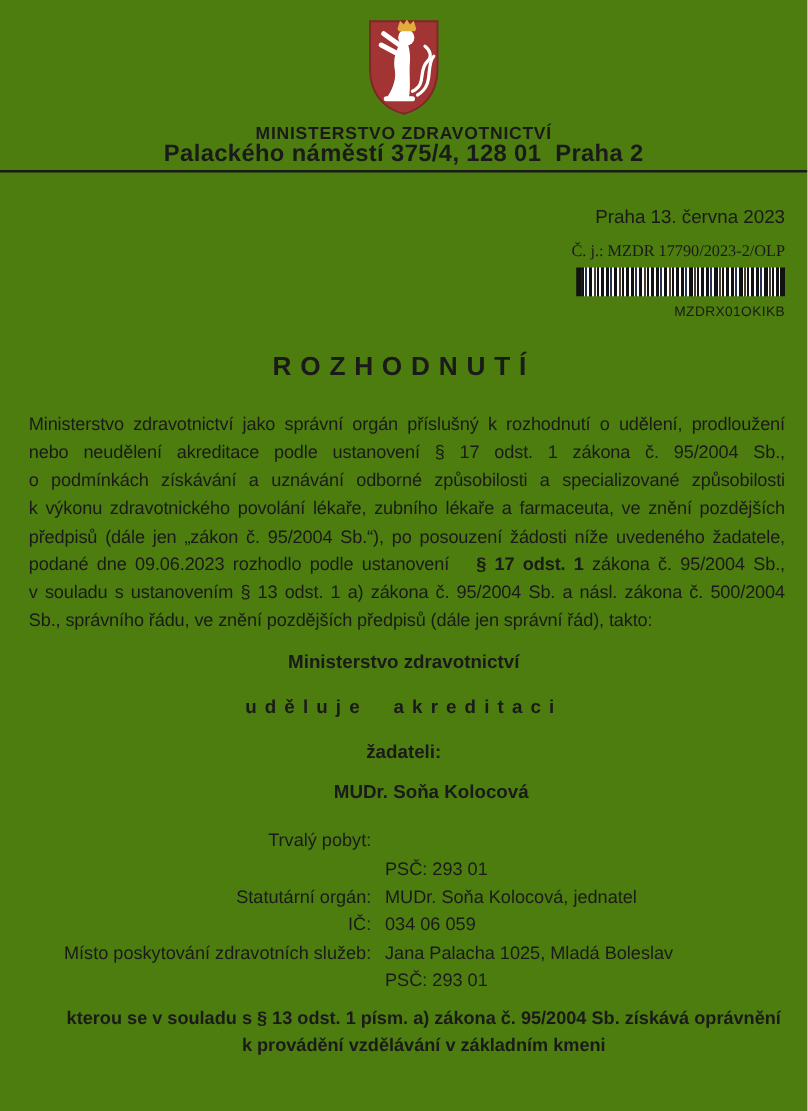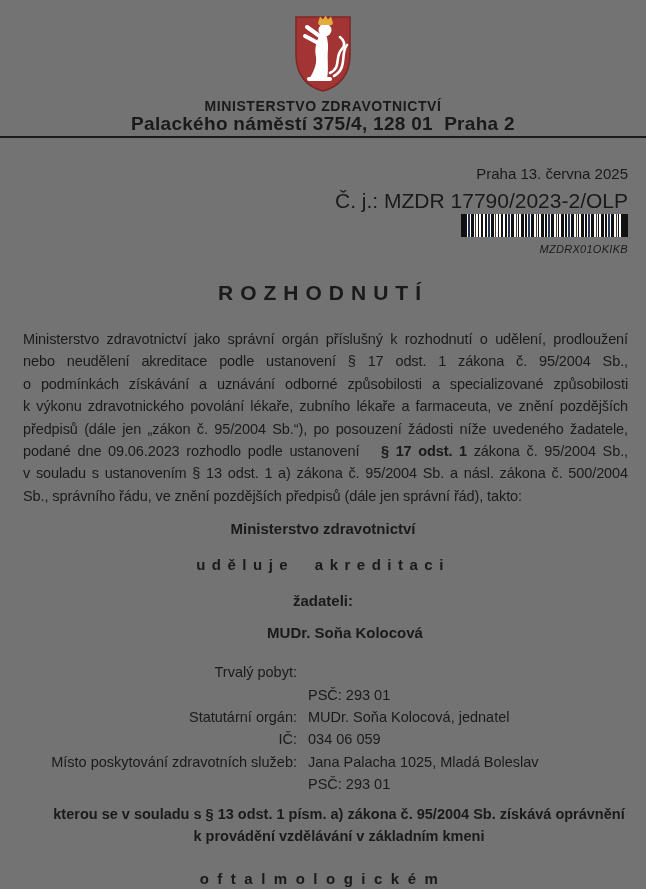--- a/index.html
+++ b/index.html
@@ -3,21 +3,21 @@
 <meta charset="utf-8">
 <style>
   * { margin: 0; padding: 0; box-sizing: border-box; }
   html, body { background: #ffffff; }
   body { font-family: "Liberation Sans", "DejaVu Sans", sans-serif; color: #1a1a1a; }
 
   .page {
     position: relative;
     width: 646px;
     height: 889px;
-    background: #737373;
+    background: #4d7c0f;
     overflow: hidden;
   }
 
   
   .letterhead { padding-top: 15px; text-align: center; }
   .coat { display: block; margin: 0 auto; width: 58px; height: 78px; }
   .ministry-name {
     margin-top: 6px;
     font-size: 14px;
     font-weight: bold;
@@ -36,37 +36,37 @@
     margin-top: 6px;
     height: 0;
     border: none;
     border-top: 2px solid #1a1a1a;
     width: 100%;
   }
 
   
   .meta { margin: 27px 18px 0 0; text-align: right; }
   .meta-date { font-size: 15px; line-height: 18px; }
-  .meta-ref  { margin-top: 9px; font-size: 21px; line-height: 18px; }
+  .meta-ref  { margin-top: 9px; font-size: 13px; line-height: 18px; font-family: Liberation Serif, serif; }
   .barcode {
     display: inline-block;
     margin-top: 4px;
     width: 167px;
     height: 23px;
     border-left: 4px solid #111;
     border-right: 4px solid #111;
     background: repeating-linear-gradient(90deg,
       #111 0 2px,  #fff 2px 3px,
       #223055 3px 5px, #fff 5px 6px,
       #111 6px 9px, #fff 9px 10.5px,
       #4a3a2a 10.5px 11.5px, #fff 11.5px 13px,
       #111 13px 14px, #fff 14px 16px,
       #111 16px 18.5px, #fff 18.5px 20px);
   }
-  .barcode-code { margin-top: 2px; font-size: 11px; line-height: 12px; letter-spacing: 0.3px; font-style: italic; }
+  .barcode-code { margin-top: 2px; font-size: 11px; line-height: 12px; letter-spacing: 0.3px; }
 
   
   .doc-title {
     margin-top: 28px;
     text-align: center;
     font-size: 21px;
     font-weight: bold;
     letter-spacing: 7px;
     line-height: 20px;
   }
@@ -141,21 +141,21 @@
 
       <path d="M24 8 L26 1.5 L29 4.5 L31.5 0.5 L34 4.5 L37 1.5 L39 8 L38 10 L25 10 Z" fill="#e3ac3d"></path>
     </svg>
     <div class="ministry-name">MINISTERSTVO ZDRAVOTNICTVÍ</div>
     <div class="ministry-address">Palackého náměstí 375/4, 128 01&nbsp; Praha 2</div>
   </div>
 
   <hr class="rule">
 
   <div class="meta">
-    <div class="meta-date">Praha 13. června 2025</div>
+    <div class="meta-date">Praha 13. června 2023</div>
     <div class="meta-ref">Č. j.: MZDR 17790/2023-2/OLP</div>
     <div><span class="barcode"></span></div>
     <div class="barcode-code">MZDRX01OKIKB</div>
   </div>
 
   <div class="doc-title">ROZHODNUTÍ</div>
 
   <div class="intro">
     <div class="jline">Ministerstvo zdravotnictví jako správní orgán příslušný k rozhodnutí o udělení, prodloužení</div>
     <div class="jline">nebo neudělení akreditace podle ustanovení § 17 odst. 1 zákona č. 95/2004 Sb.,</div>
@@ -198,15 +198,14 @@
     <div class="details-row">
       <div class="details-label"></div>
       <div class="details-value">PSČ: 293 01</div>
     </div>
   </div>
 
   <div class="closing">
     <div>kterou se v souladu s § 13 odst. 1 písm. a) zákona č. 95/2004 Sb. získává oprávnění</div>
     <div>k provádění vzdělávání v základním kmeni</div>
   </div>
-  <div class="specialty">oftalmologickém</div>
 
 </div>
 
 </body></html>

